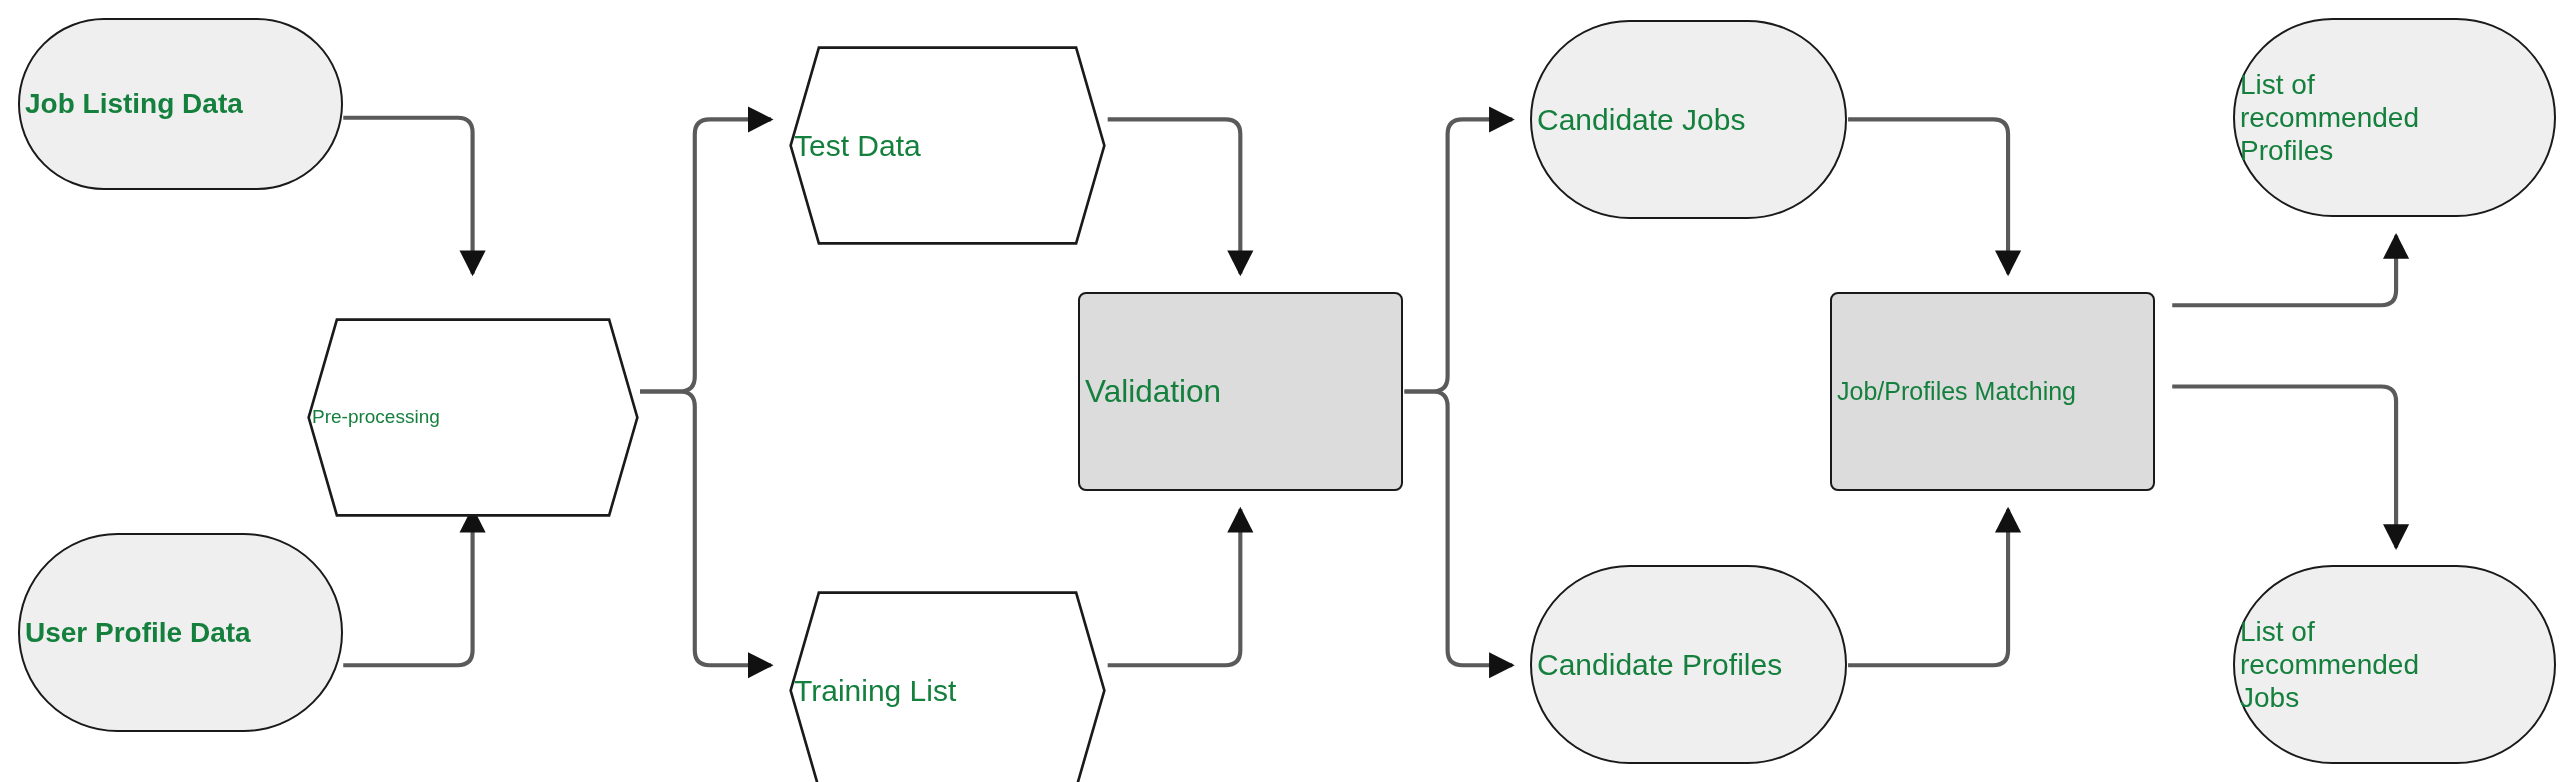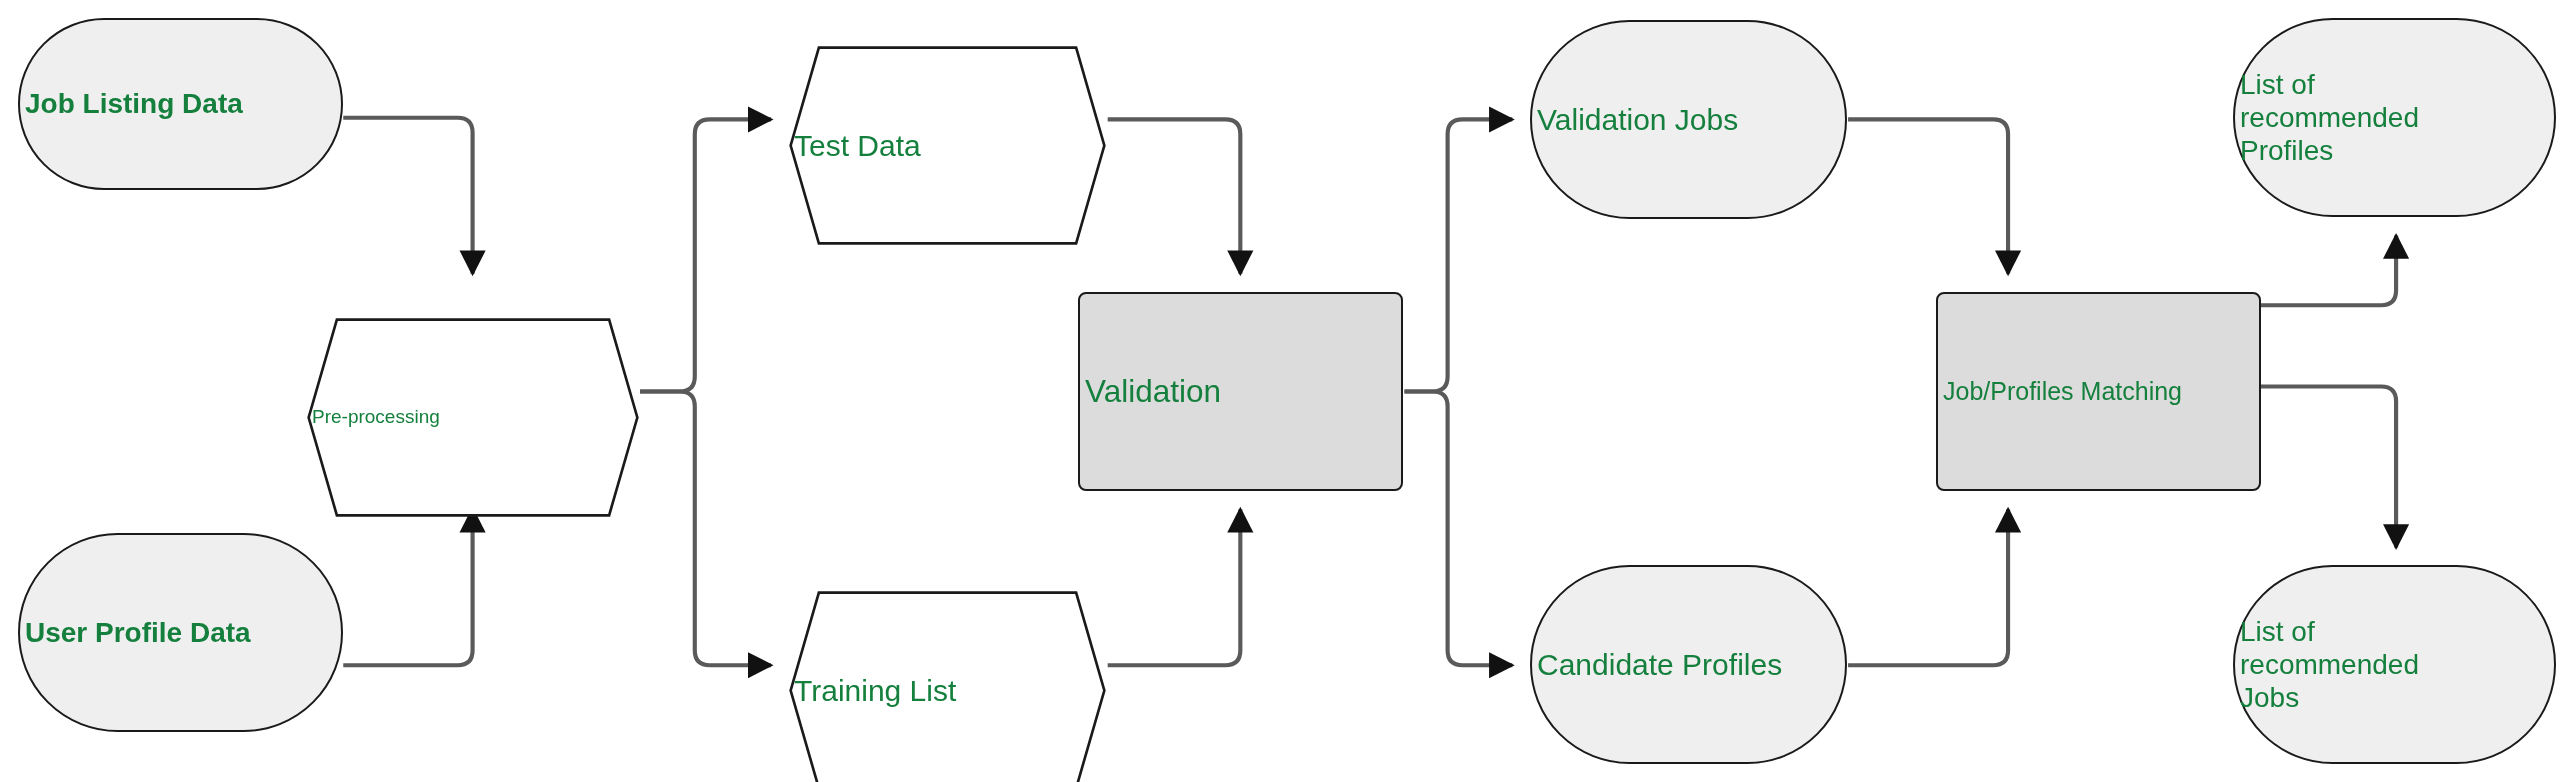--- a/index.html
+++ b/index.html
@@ -128,26 +128,26 @@
           <svg viewBox="0 0 382 240" preserveAspectRatio="none">
             <polygon points="36,2 346,2 380,120 346,238 36,238 2,120" fill="#ffffff" stroke="#1a1a1a" stroke-width="3.2"></polygon>
           </svg>
         </div>
         <span class="hex-label lbl">Training List</span>
       </div>
       <div class="node shape-rect" style="left: 1078px; top: 292px; width: 325px; height: 199px; font-size: 31.5px;">
         <span class="lbl">Validation</span>
       </div>
       <div class="node shape-stadium" style="left: 1530px; top: 20px; width: 317px; height: 199px; font-size: 30px;">
-        <span class="lbl">Validation Jobs</span>
+        <span class="lbl">Candidate Jobs</span>
       </div>
       <div class="node shape-stadium" style="left: 1530px; top: 565px; width: 317px; height: 199px; font-size: 30px;">
         <span class="lbl">Candidate Profiles</span>
       </div>
-      <div class="node shape-rect" style="left: 1936px; top: 292px; width: 325px; height: 199px; font-size: 25px;">
+      <div class="node shape-rect" style="left: 1830px; top: 292px; width: 325px; height: 199px; font-size: 25px;">
         <span class="lbl">Job/Profiles Matching</span>
       </div>
       <div class="node shape-stadium" style="left: 2233px; top: 18px; width: 323px; height: 199px; font-size: 28px;">
         <span class="lbl">List of
 recommended
 Profiles</span>
       </div>
       <div class="node shape-stadium" style="left: 2233px; top: 565px; width: 323px; height: 199px; font-size: 28px;">
         <span class="lbl">List of
 recommended

